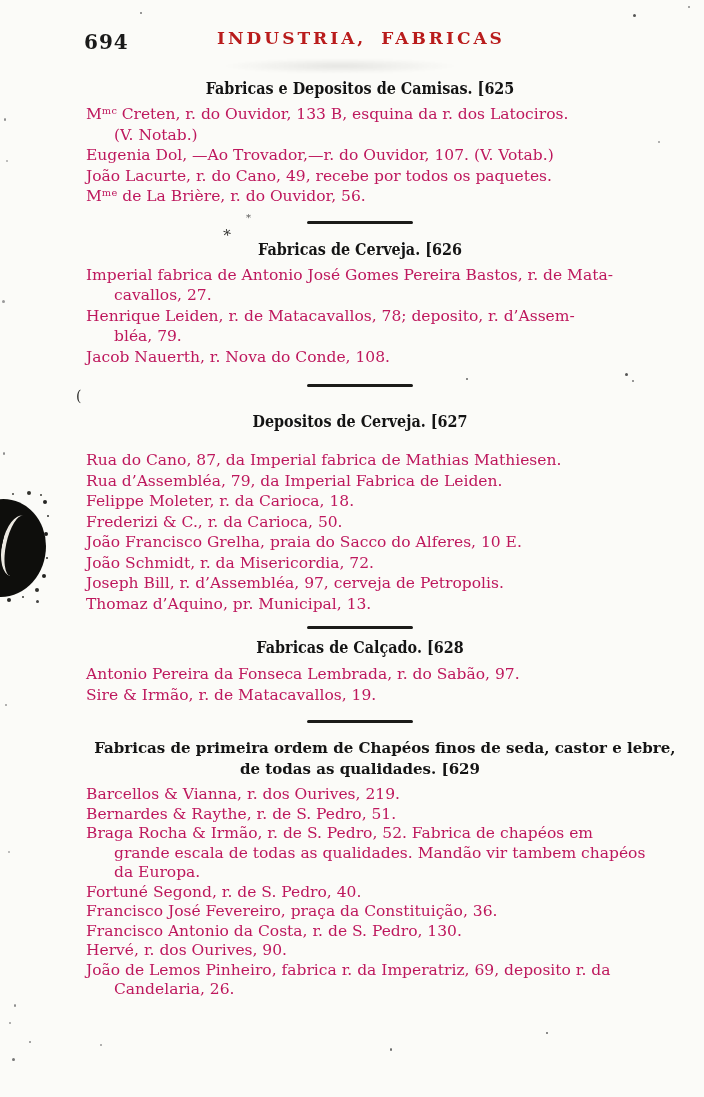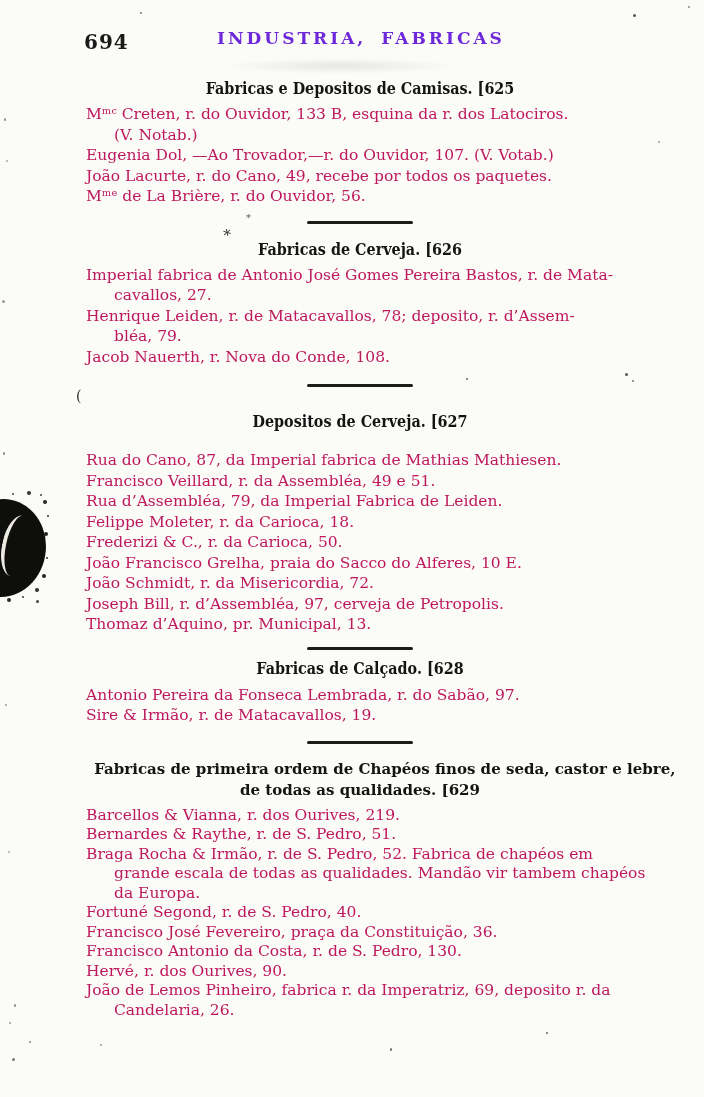--- a/index.html
+++ b/index.html
@@ -14,21 +14,21 @@
   }
 
   
   .page-number {
     position:absolute; left:84px; top:30px;
     font-size:20px; font-weight:bold; letter-spacing:1px; color:#1a1a1a;
   }
   .page-title {
     position:absolute; left:88px; top:28px; width:546px;
     text-align:center; font-size:17px; font-weight:bold;
-    letter-spacing:3px; word-spacing:6px; color:#6d28d9;
+    letter-spacing:3px; word-spacing:6px; color:#b91c1c;
   }
 
   
   .text-column {
     position:absolute; left:86px; top:0; width:548px;
   }
 
   .section-heading { margin:0; padding:0; text-align:center; font-weight:bold; color:#141414; }
   .section-heading-line {
     font-size:17.5px; line-height:24px; transform:scaleX(0.82);
@@ -146,23 +146,20 @@
         </div>
       </section>
       <div class="section-divider divider-3"></div>
       <section class="section section-3">
         <h2 class="section-heading">
           <div class="section-heading-line">Depositos de Cerveja. [627</div>
         </h2>
         <div class="entry-list">
           <p class="directory-entry">
             <span class="entry-line">Rua do Cano, 87, da Imperial fabrica de Mathias Mathiesen.</span>
-          </p>
-          <p class="directory-entry">
-            <span class="entry-line">Francisco Veillard, r. da Assembléa, 49 e 51.</span>
           </p>
           <p class="directory-entry">
             <span class="entry-line">Rua d’Assembléa, 79, da Imperial Fabrica de Leiden.</span>
           </p>
           <p class="directory-entry">
             <span class="entry-line">Felippe Moleter, r. da Carioca, 18.</span>
           </p>
           <p class="directory-entry">
             <span class="entry-line">Frederizi &amp; C., r. da Carioca, 50.</span>
           </p>

